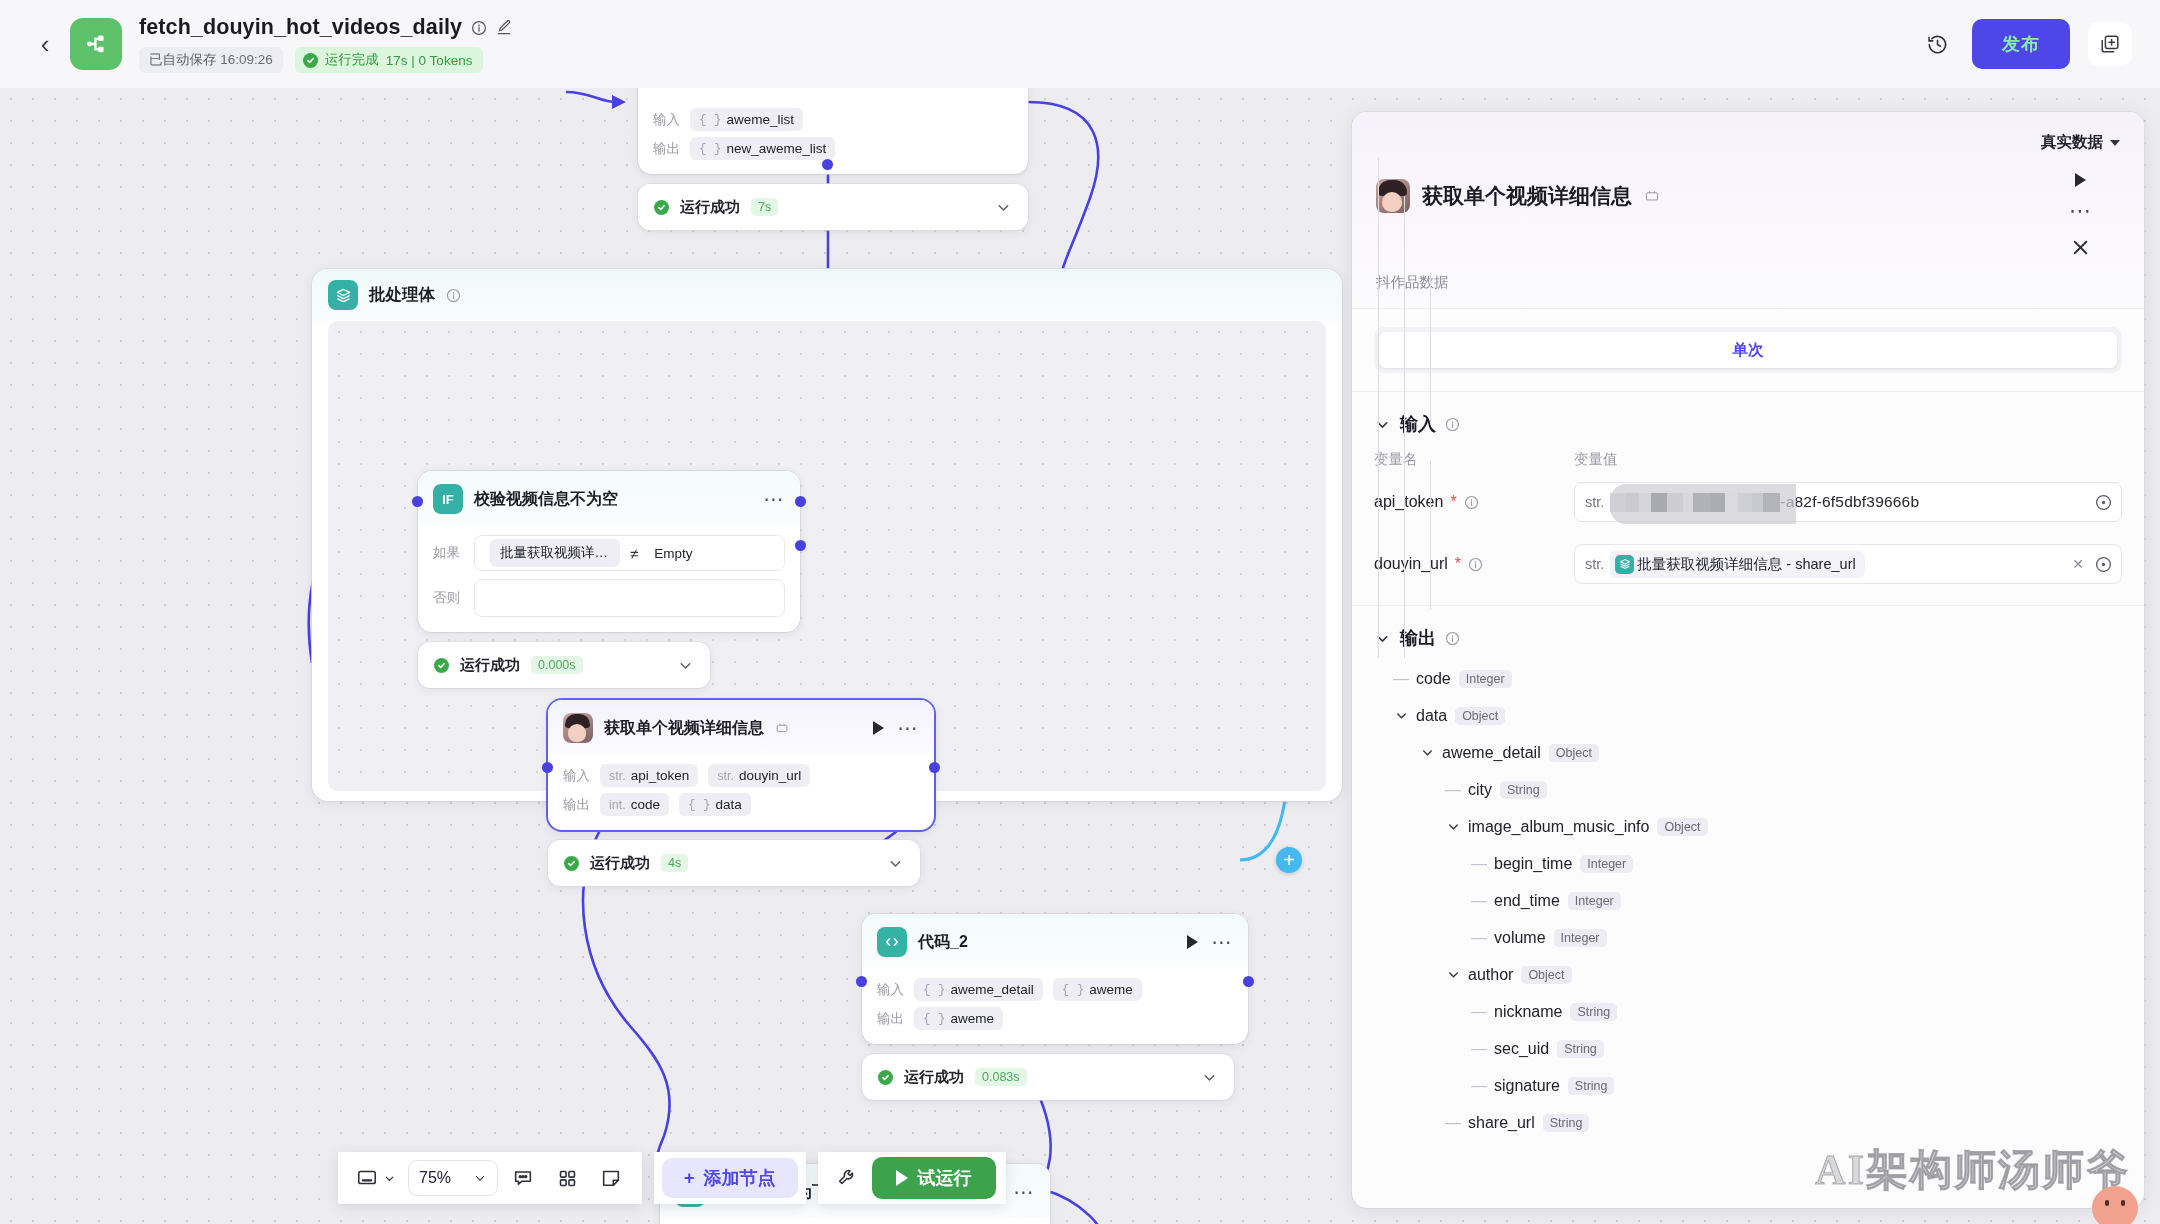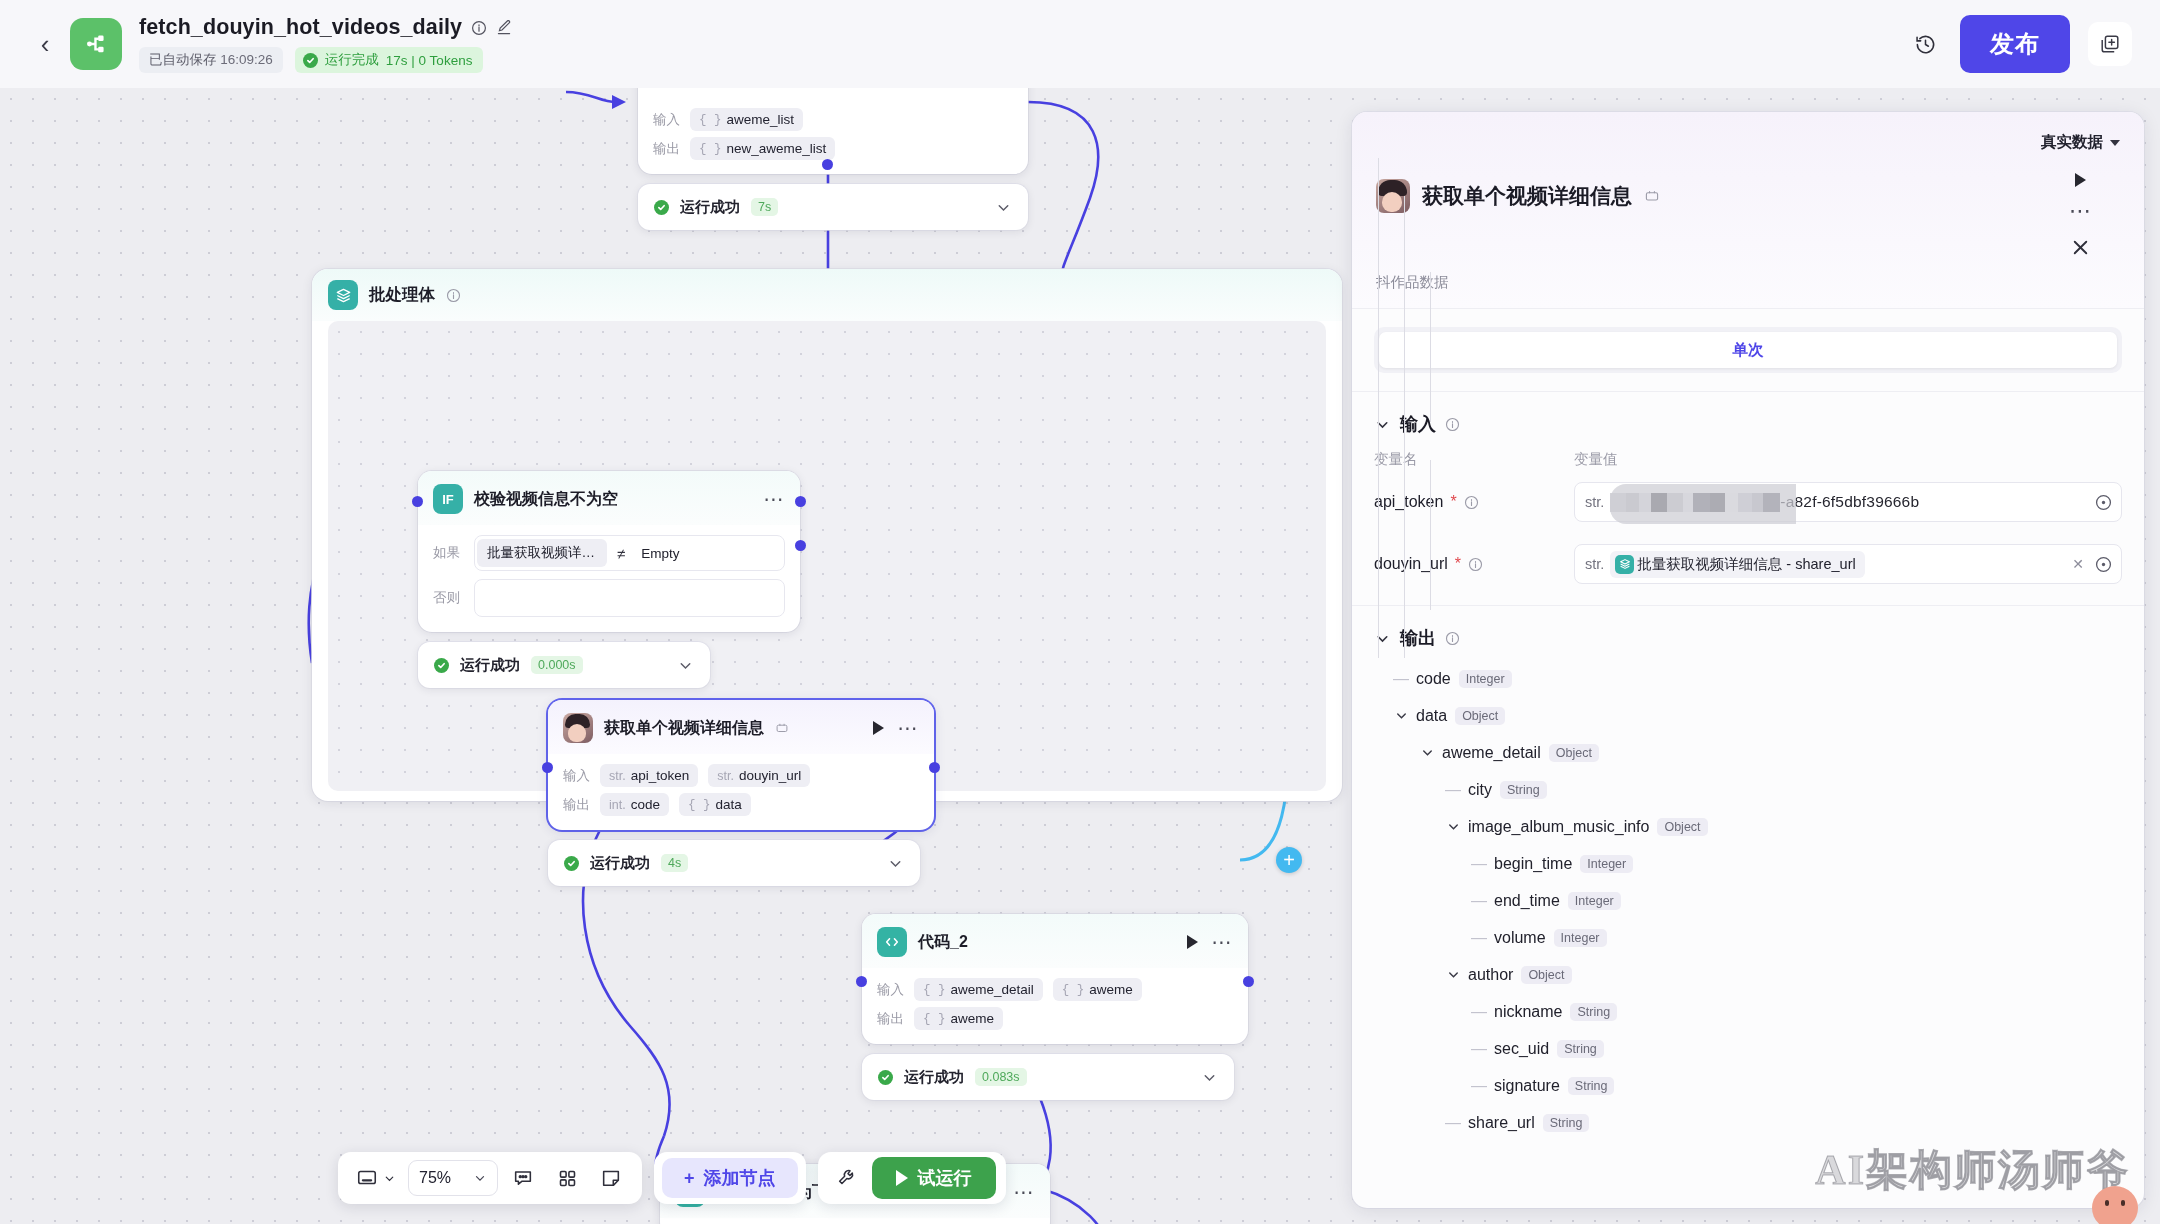--- a/index.html
+++ b/index.html
@@ -44,21 +44,21 @@
   }
   .tick svg { display: block; }
   .topbar-right {
     margin-left: auto; display: flex; align-items: center; gap: 18px;
   }
   .icon-btn-plain {
     width: 34px; height: 34px; display: flex; align-items: center; justify-content: center;
     color: #2f2f3a; cursor: pointer;
   }
   .publish-btn {
-    background: #4f46e8; color: #ffffff; font-size: 24px; font-weight: 700;
+    background: #4f46e8; color: #86efac; font-size: 18px; font-weight: 700;
     border-radius: 10px; padding: 13px 30px; border: none; cursor: pointer;
     letter-spacing: 1px;
   }
   .panel-toggle {
     width: 44px; height: 44px; background: #fff; border-radius: 10px;
     display: flex; align-items: center; justify-content: center; cursor: pointer;
     color: #3a3a46;
   }
 
   
@@ -129,21 +129,21 @@
     padding: 2px 7px; border-radius: 5px;
   }
   .chev { margin-left: auto; color: #5c5c68; display: flex; }
 
   
   .if-body { padding: 2px 15px 15px 15px; }
   .if-line { display: flex; align-items: center; gap: 11px; margin-top: 8px; }
   .if-kw { font-size: 13.5px; color: #9a9aa6; width: 30px; flex: none; }
   .if-box {
     flex: 1; border: 1px solid #e7e7ef; border-radius: 8px; background: #fff;
-    display: flex; align-items: center; height: 36px; padding: 0 2px; gap: 8px;
+    display: flex; align-items: center; height: 36px; padding: 0 15px; gap: 8px;
   }
   .if-tok {
     background: #eeeef4; border-radius: 6px; padding: 5px 10px;
     font-size: 13.5px; color: #22222e; max-width: 130px; overflow: hidden;
     text-overflow: ellipsis; white-space: nowrap;
   }
   .if-op { font-size: 15px; color: #33333f; padding: 0 2px; }
   .if-val { font-size: 13.5px; color: #22222e; padding: 0 6px; }
   .if-box.empty { height: 38px; }
 
@@ -176,21 +176,21 @@
     justify-content: center; font-size: 20px; line-height: 20px; cursor: pointer; z-index: 25;
     box-shadow: 0 1px 4px rgba(0,0,0,.18);
   }
 
   
   .bottom-toolbar {
     position: absolute; left: 338px; top: 1152px; display: flex; align-items: center; gap: 12px;
     z-index: 50;
   }
   .tb-group {
-    background: #fff; border-radius: 13px; height: 52px; display: flex; align-items: center;
+    background: #fff; border-radius: 1px; height: 52px; display: flex; align-items: center;
     padding: 0 12px; gap: 6px; box-shadow: 0 3px 14px rgba(30,30,60,.13);
   }
   .tb-btn {
     height: 38px; min-width: 38px; display: flex; align-items: center; justify-content: center;
     gap: 5px; border-radius: 8px; cursor: pointer; color: #2f2f3b; padding: 0 6px;
   }
   .zoom-pill {
     height: 36px; border: 1px solid #e2e2ea; border-radius: 9px;
     display: flex; align-items: center; gap: 22px; padding: 0 10px; cursor: pointer;
   }

